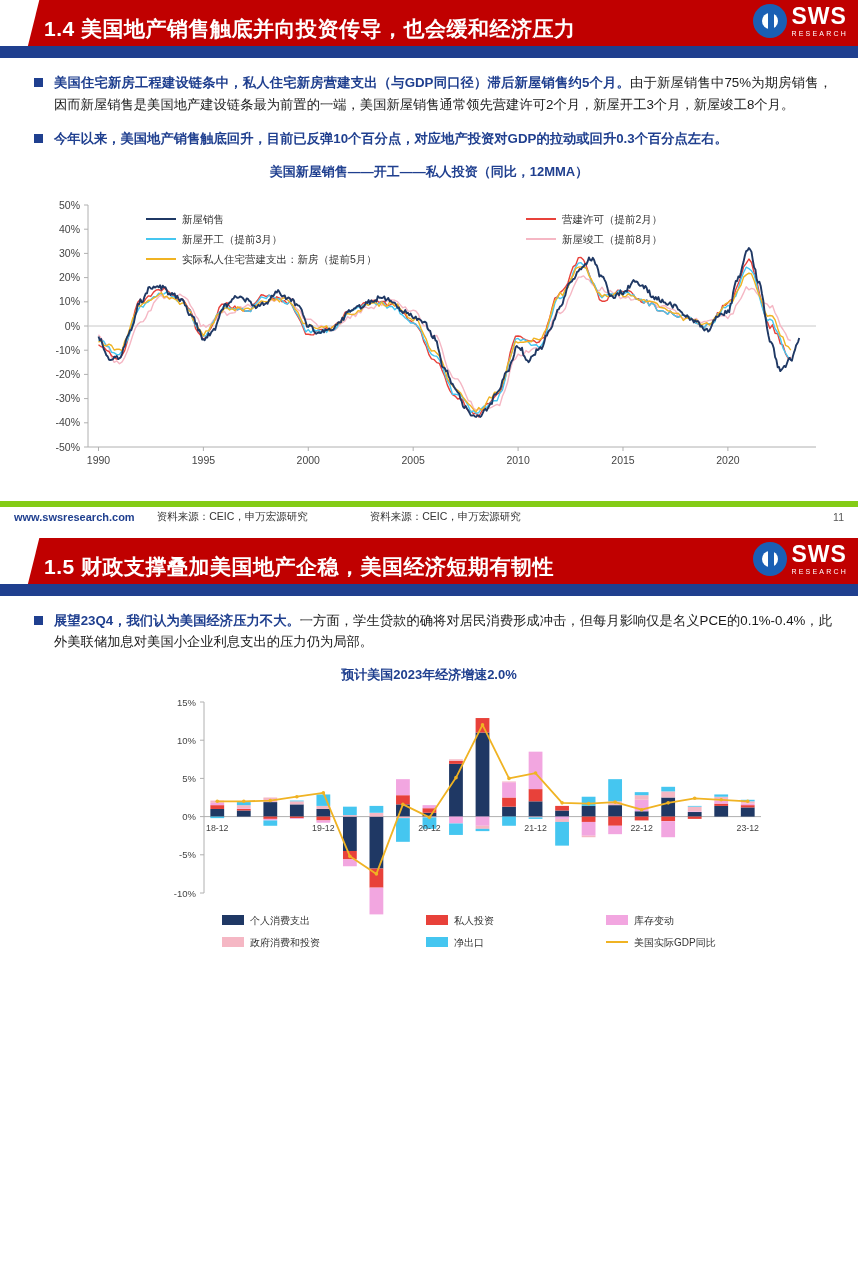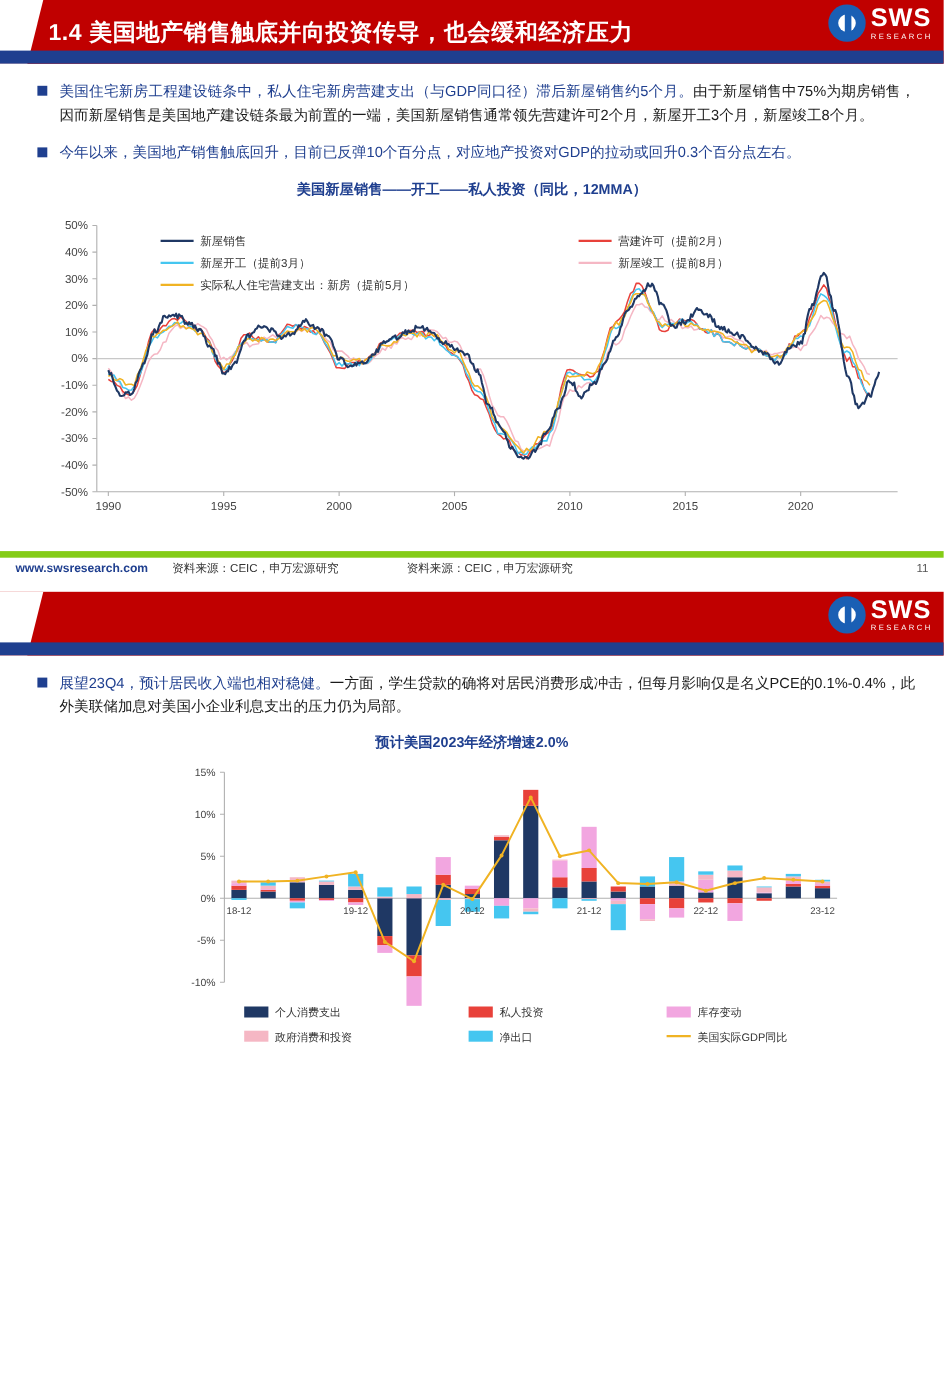--- a/index.html
+++ b/index.html
@@ -100,21 +100,21 @@
     margin: 6px 11px 0 8px;
   }
   .bullet-text {
     font-size: 13.3px;
     line-height: 1.62;
     color: #1a1a1a;
     text-align: justify;
   }
   .bullet-text .hl {
     color: #1f3f8f;
-    font-weight: normal;
+    font-weight: bold;
   }
 
   
   .chart-title {
     text-align: center;
     font-size: 13px;
     font-weight: bold;
     color: #1f3f8f;
     margin: 6px 0 4px 0;
   }
@@ -239,34 +239,35 @@
     <span class="footer-page">11</span>
   </div>
 </div>
 
 <div class="slide-sep"></div>
 
 <div class="page">
 
   <div class="banner">
     <div class="wedge-left"></div>
+    <div class="banner-title">1.5 财政支撑叠加美国地产企稳，美国经济短期有韧性</div>
     <div class="banner-blue-band"></div>
     <div class="logo">
       <div class="logo-circle"></div>
       <div class="logo-text">
         <div class="logo-main">SWS</div>
         <div class="logo-sub">RESEARCH</div>
       </div>
     </div>
   </div>
 
   <div class="content">
     <div class="bullet">
       <div class="bullet-marker"></div>
-      <div class="bullet-text"><span class="hl">展望23Q4，预计居民收入端也相对稳健。</span>一方面，学生贷款的确将对居民消费形成冲击，但每月影响仅是名义PCE的0.1%-0.4%，此外美联储加息对美国小企业利息支出的压力仍为局部。</div>
+      <div class="bullet-text"><span class="hl">展望23Q4，我们认为美国经济压力不大。</span>一方面，学生贷款的确将对居民消费形成冲击，但每月影响仅是名义PCE的0.1%-0.4%，此外美联储加息对美国小企业利息支出的压力仍为局部。</div>
     </div>
 
     <div class="chart-title">预计美国2023年经济增速2.0%</div>
 
     <div class="chart-wrap">
       <svg id="bar-chart" width="806" height="270" viewBox="0 0 806 270">
           <line x1="178" y1="14" x2="178" y2="205" stroke="#b0b0b0" stroke-width="1"></line>
           <line x1="178" y1="128.6" x2="735" y2="128.6" stroke="#b0b0b0" stroke-width="1"></line>
           <line x1="174" y1="14" x2="178" y2="14" stroke="#b0b0b0" stroke-width="1"></line>
           <text x="170" y="17.5" text-anchor="end" font-size="9.5" fill="#444" font-family="Liberation Sans, sans-serif">15%</text>

